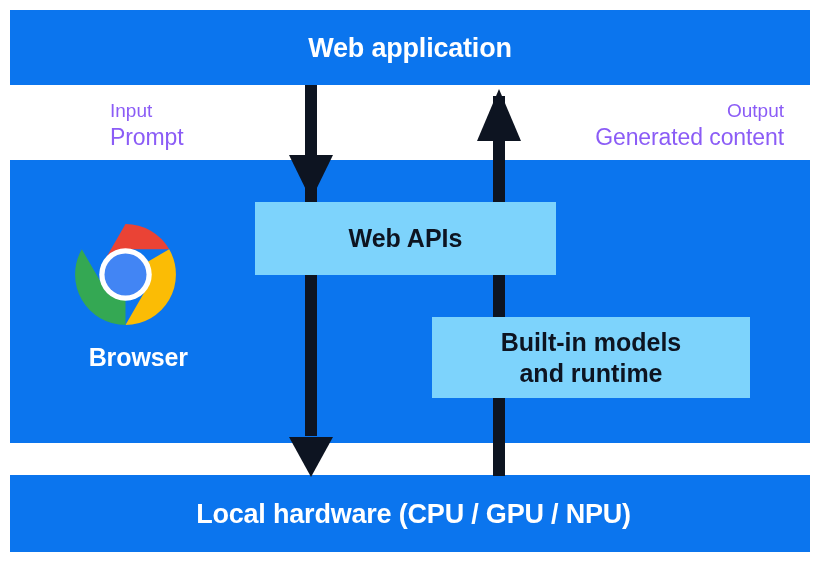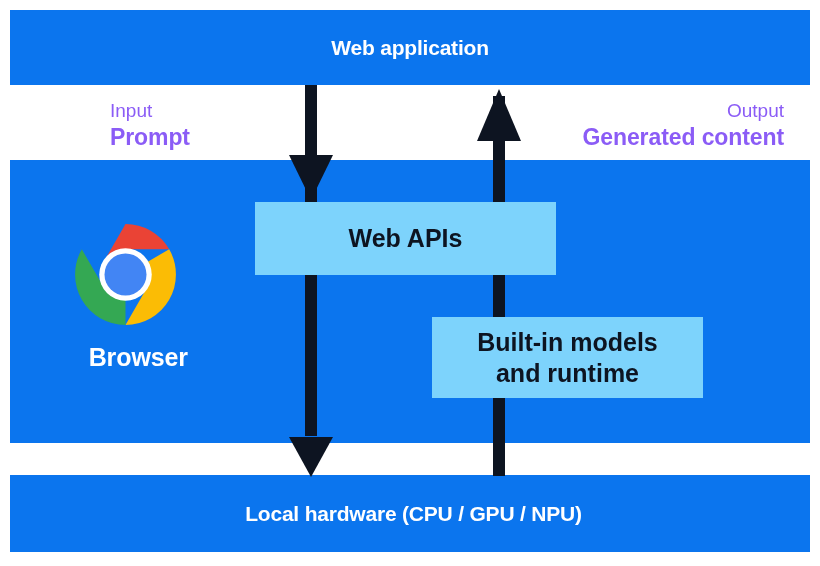--- a/index.html
+++ b/index.html
@@ -31,21 +31,21 @@
   .band-top    { top: 10px;  height: 75px; }
   .band-middle { top: 160px; height: 283px; }
   .band-bottom { top: 475px; height: 77px; }
 
   .band-title {
     position: absolute;
     left: 0;
     right: 0;
     text-align: center;
     color: #ffffff;
-    font-size: 21px;
+    font-size: 27px;
     font-weight: bold;
     letter-spacing: -0.2px;
     white-space: nowrap;
   }
   .band-top .band-title    { top: 50%; transform: translateY(-50%); }
   .band-bottom .band-title { top: 50%; transform: translateY(-50%); margin-left: 7px; }
 
   
   .arrow-layer {
     position: absolute;
@@ -72,42 +72,42 @@
   .box-web-apis {
     left: 255px;
     top: 202px;
     width: 301px;
     height: 73px;
     font-size: 25px;
   }
   .box-builtin {
     left: 432px;
     top: 317px;
-    width: 271px;
+    width: 318px;
     height: 81px;
     font-size: 25px;
   }
   .box-builtin .box-label { padding: 0 10px; }
 
   
   .flow-label {
     position: absolute;
     color: #8b5cf6;
     z-index: 4;
   }
   .flow-label .kicker {
     display: block;
     font-size: 19px;
     font-weight: normal;
     line-height: 1.25;
   }
   .flow-label .main {
     display: block;
     font-size: 23px;
-    font-weight: bold;
+    font-weight: normal;
     line-height: 1.25;
     letter-spacing: -0.1px;
   }
   .label-input  { left: 110px;  top: 99px;  text-align: left; }
   .label-output { right: 36px;  top: 99px;  text-align: right; }
 
   
   .browser-block {
     position: absolute;
     left: 62px;

